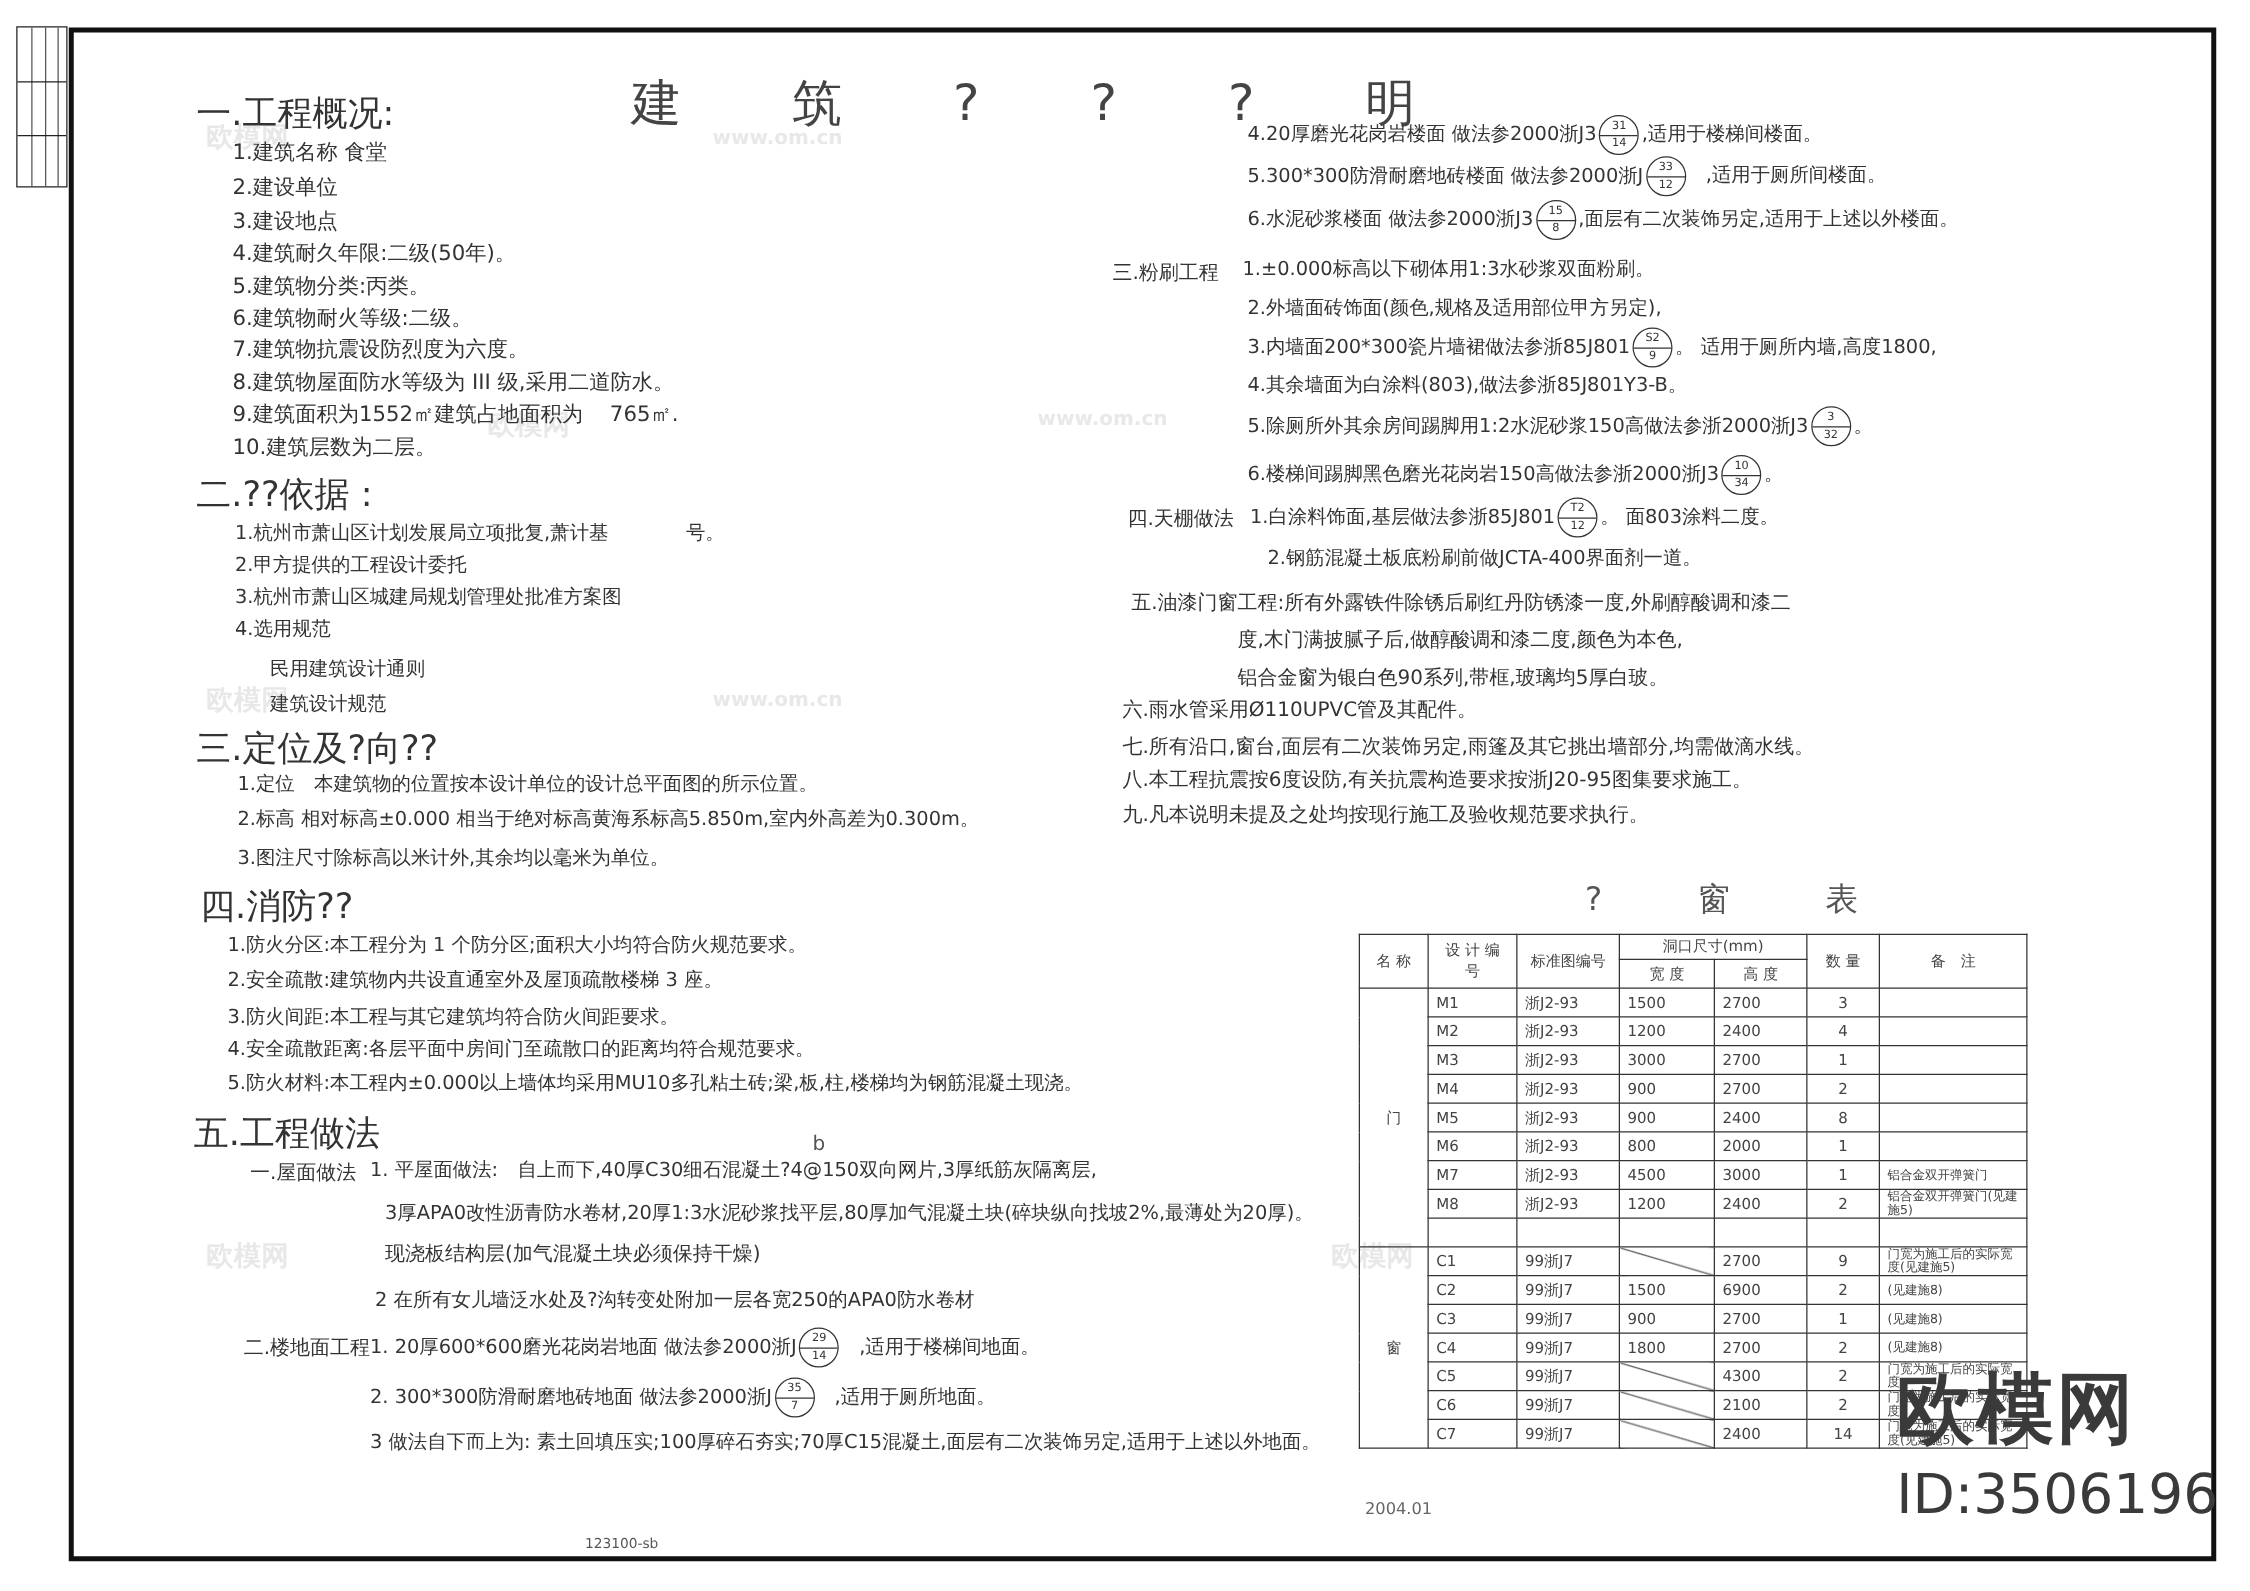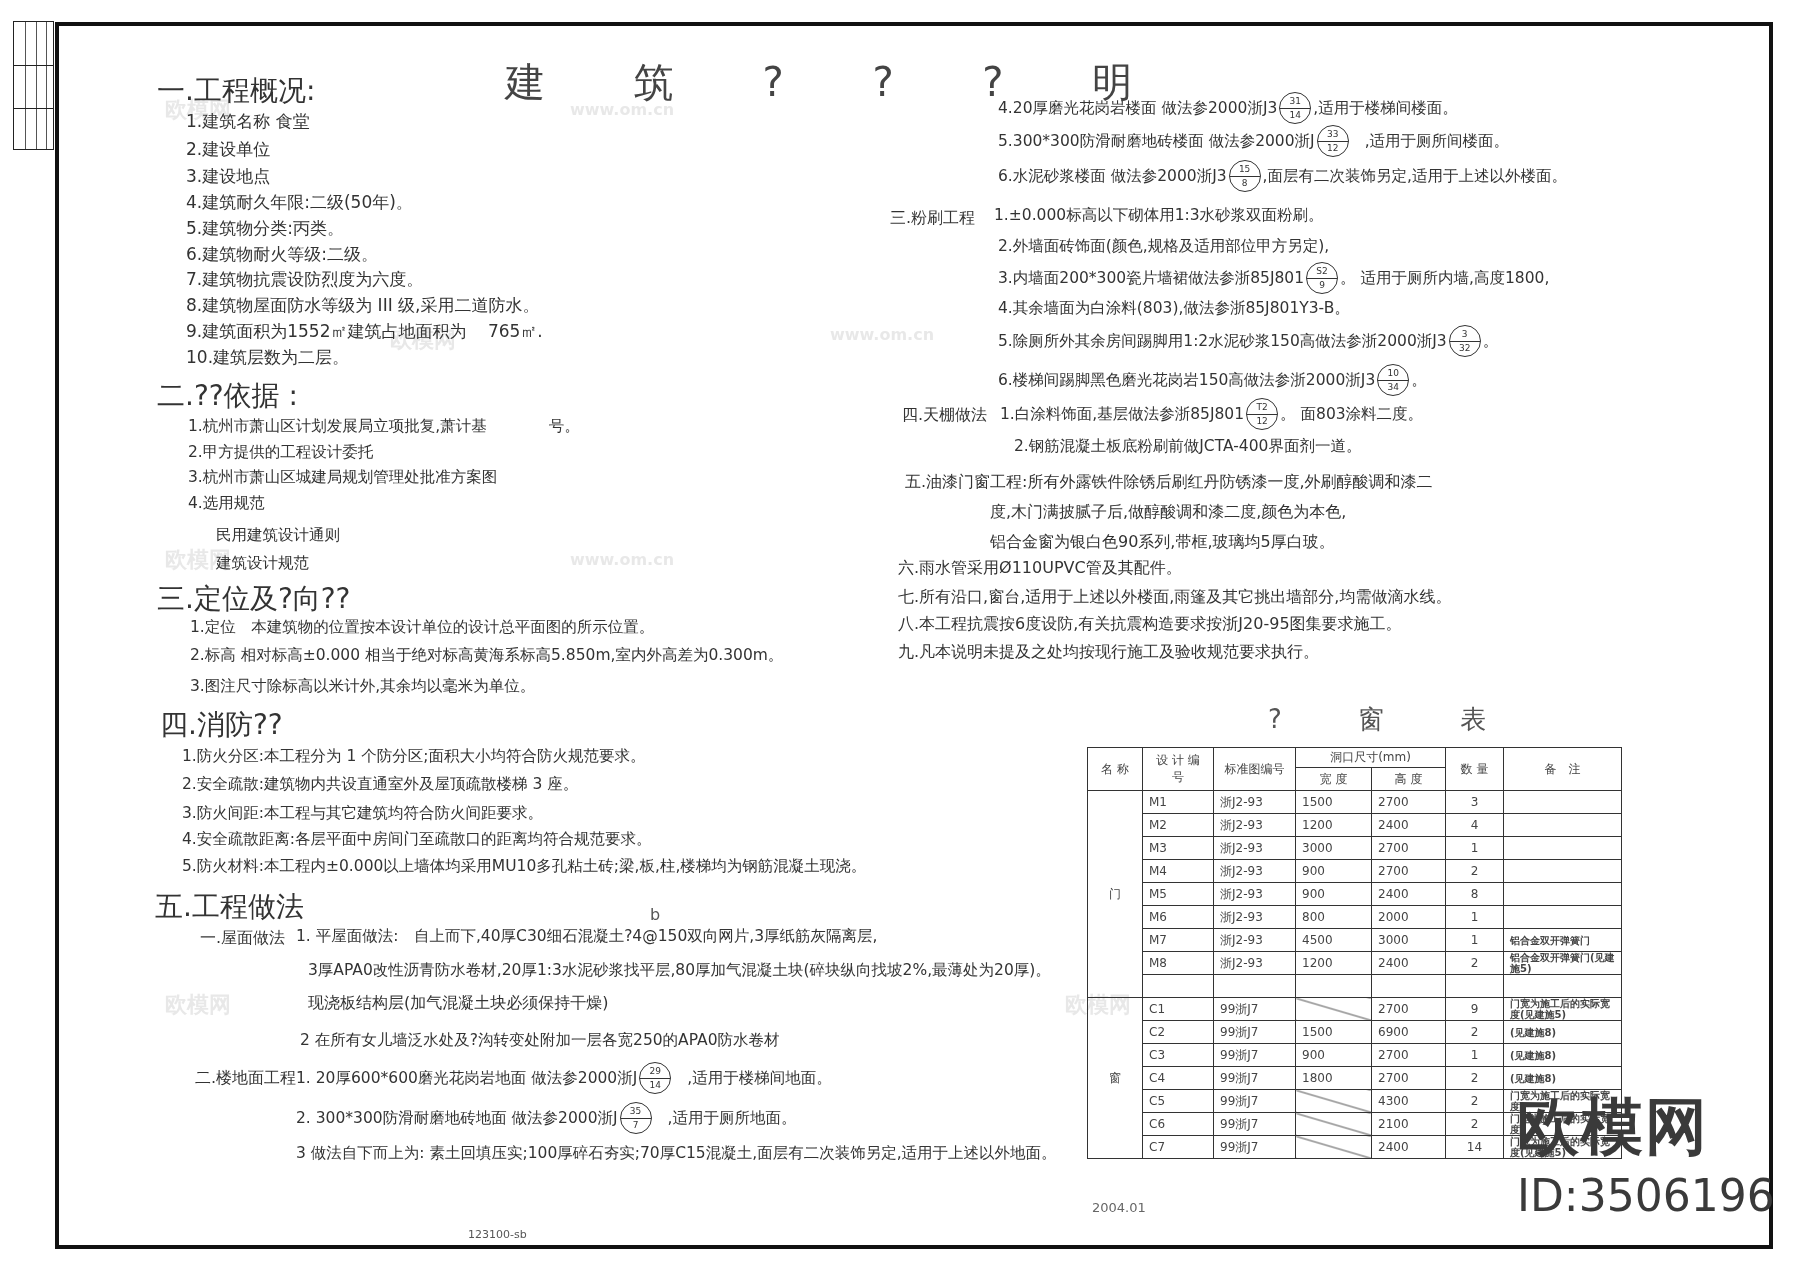--- a/index.html
+++ b/index.html
@@ -18,21 +18,21 @@
   .ln-lg{font-size:17px;color:#333;}
   .sub{font-size:16px;color:#333;}
   .ref{display:inline-block;width:30px;height:30px;border:1px solid #333;border-radius:50%;
        vertical-align:middle;position:relative;font-size:9px;line-height:13px;text-align:center;margin:0 2px;}
   .ref .t{display:block;border-bottom:1px solid #333;padding-top:2px;}
   .ref .b{display:block;}
   .wm{position:absolute;color:rgba(190,190,190,0.35);font-size:22px;font-weight:bold;white-space:nowrap;}
   table.dw{position:absolute;left:1087px;top:747px;border-collapse:collapse;font-size:12px;color:#444;}
   table.dw td{border:1px solid #333;height:23px;padding:0 6px;box-sizing:border-box;}
   table.dw td.c{text-align:center;}
-  table.dw td.note{font-size:10px;line-height:11px;font-weight:bold;}
+  table.dw td.note{font-size:10px;line-height:11px;}
   .diag{background:linear-gradient(to top right,transparent calc(50% - 1px),#555 50%,transparent calc(50% + 1px));}
   .brand{position:absolute;left:1517px;top:1085px;font-size:62px;font-weight:bold;color:#3a3a3a;letter-spacing:2px;}
   .brand-id{position:absolute;left:1517px;top:1170px;font-size:44px;color:#3a3a3a;}
 </style>
 </head>
 <body>
 
 <div class="binding">
   <div class="col" style="left:11px"></div>
   <div class="col" style="left:22px"></div>
@@ -138,21 +138,21 @@
 <div class="abs sub" style="left:902px;top:405px">四.天棚做法</div>
 <div class="abs ln" style="left:1000px;top:398px">
   <span>1.白涂料饰面,基层做法参浙85J801</span><span class="ref"><span class="t">T2</span><span class="b">12</span></span><span>。 面803涂料二度。</span>
 </div>
 <div class="abs ln" style="left:1014px;top:436px">2.钢筋混凝土板底粉刷前做JCTA-400界面剂一道。</div>
 
 <div class="abs sub" style="left:905px;top:472px">五.油漆门窗工程:所有外露铁件除锈后刷红丹防锈漆一度,外刷醇酸调和漆二</div>
 <div class="abs sub" style="left:990px;top:502px">度,木门满披腻子后,做醇酸调和漆二度,颜色为本色,</div>
 <div class="abs sub" style="left:990px;top:532px">铝合金窗为银白色90系列,带框,玻璃均5厚白玻。</div>
 <div class="abs sub" style="left:898px;top:558px">六.雨水管采用Ø110UPVC管及其配件。</div>
-<div class="abs sub" style="left:898px;top:587px">七.所有沿口,窗台,适用于上述以外楼面,雨篷及其它挑出墙部分,均需做滴水线。</div>
+<div class="abs sub" style="left:898px;top:587px">七.所有沿口,窗台,面层有二次装饰另定,雨篷及其它挑出墙部分,均需做滴水线。</div>
 <div class="abs sub" style="left:898px;top:614px">八.本工程抗震按6度设防,有关抗震构造要求按浙J20-95图集要求施工。</div>
 <div class="abs sub" style="left:898px;top:642px">九.凡本说明未提及之处均按现行施工及验收规范要求执行。</div>
 
 <div class="abs" style="left:1268px;top:702px;font-size:26px;letter-spacing:34px;color:#555">? 窗 表</div>
 
 <table class="dw">
   <tbody>
       <tr>
     <td class="c" rowspan="2" style="width:55px;height:42px">名 称</td>
     <td class="c" rowspan="2" style="width:71px">设 计 编 号</td>

